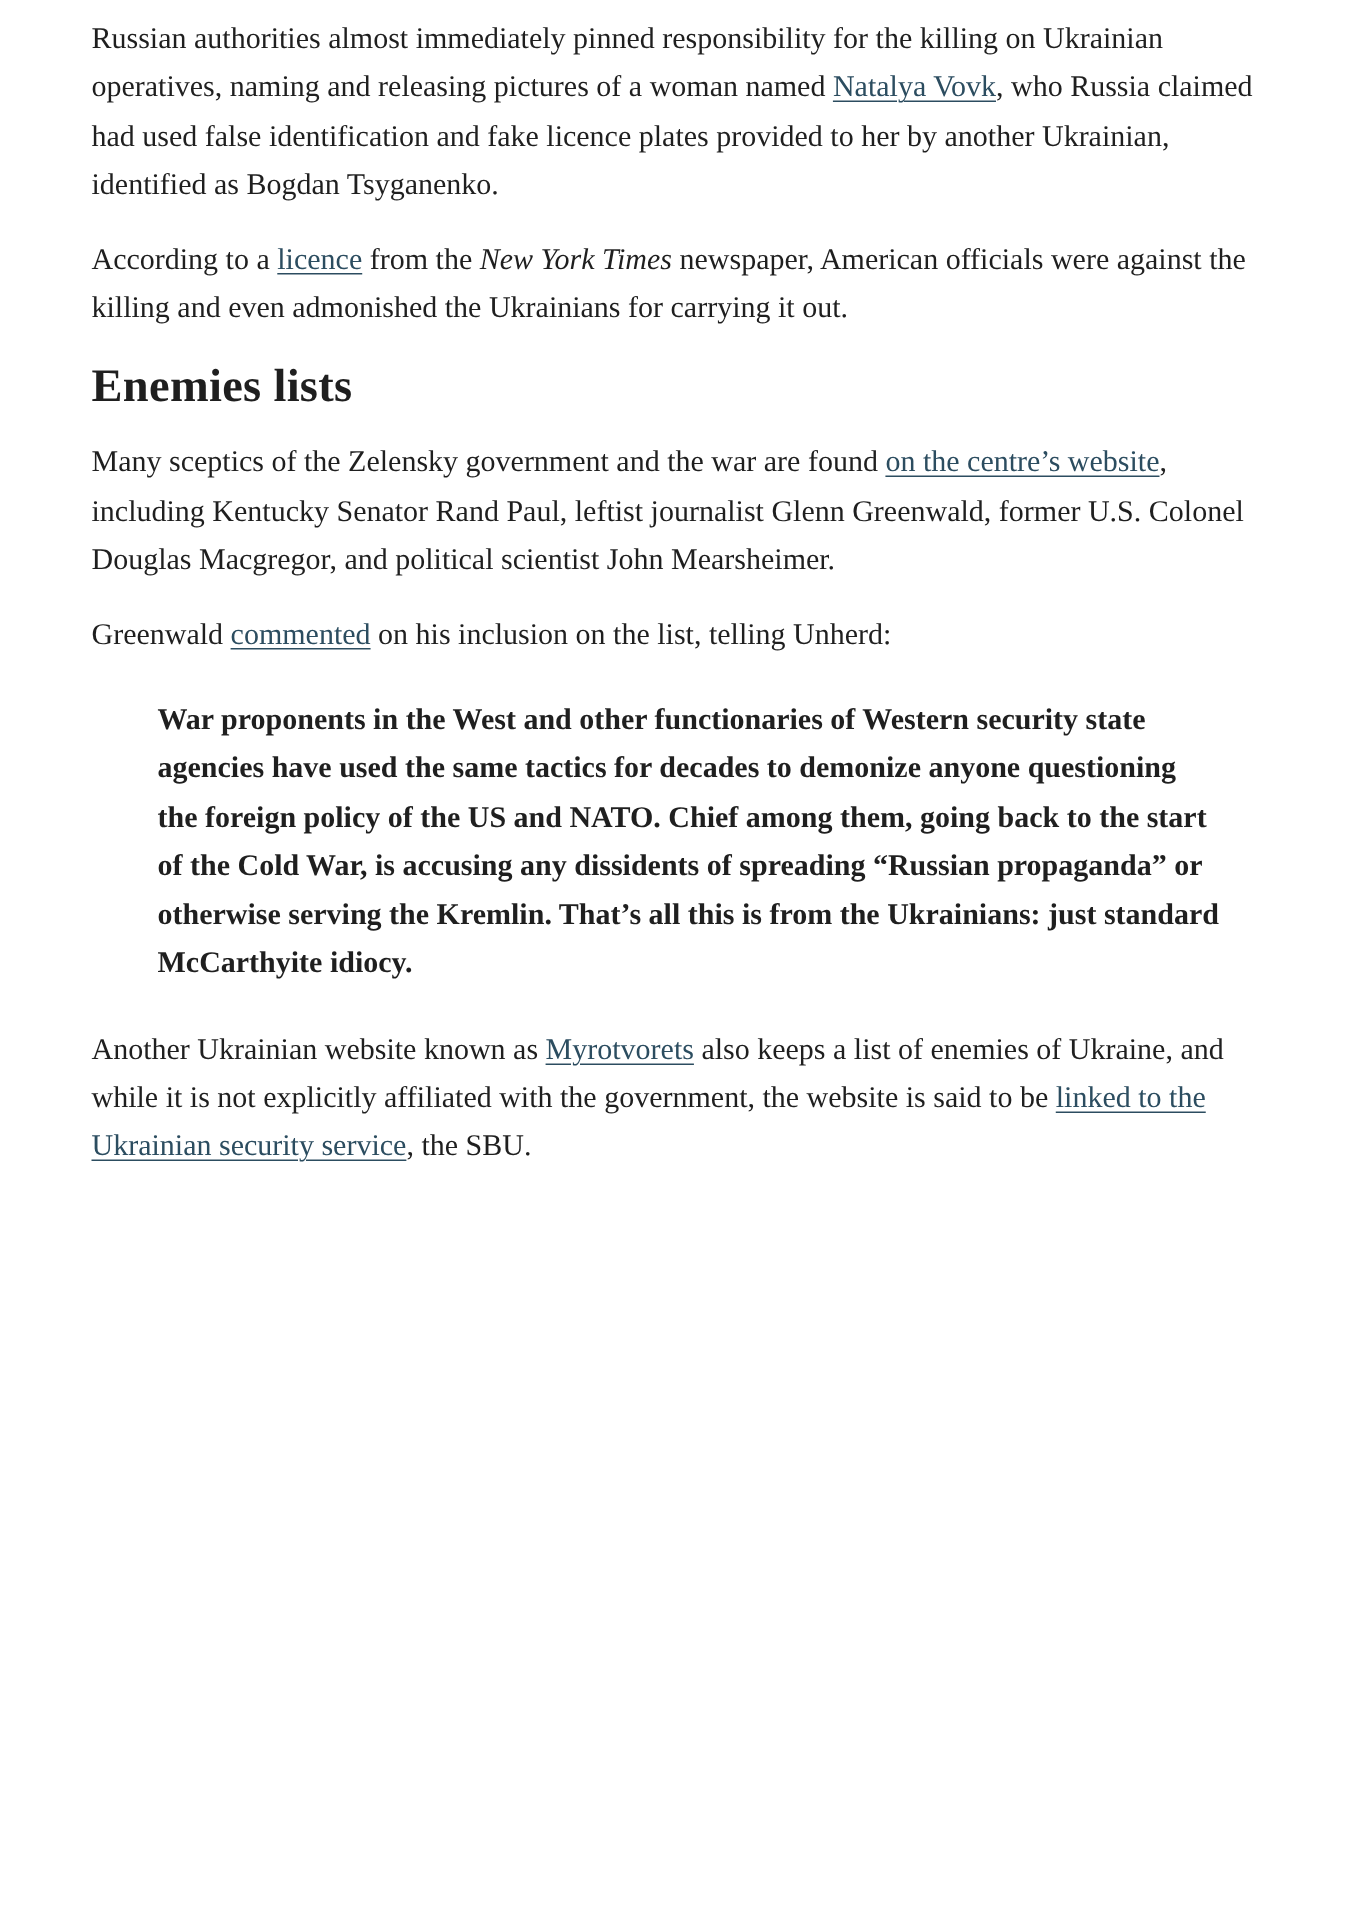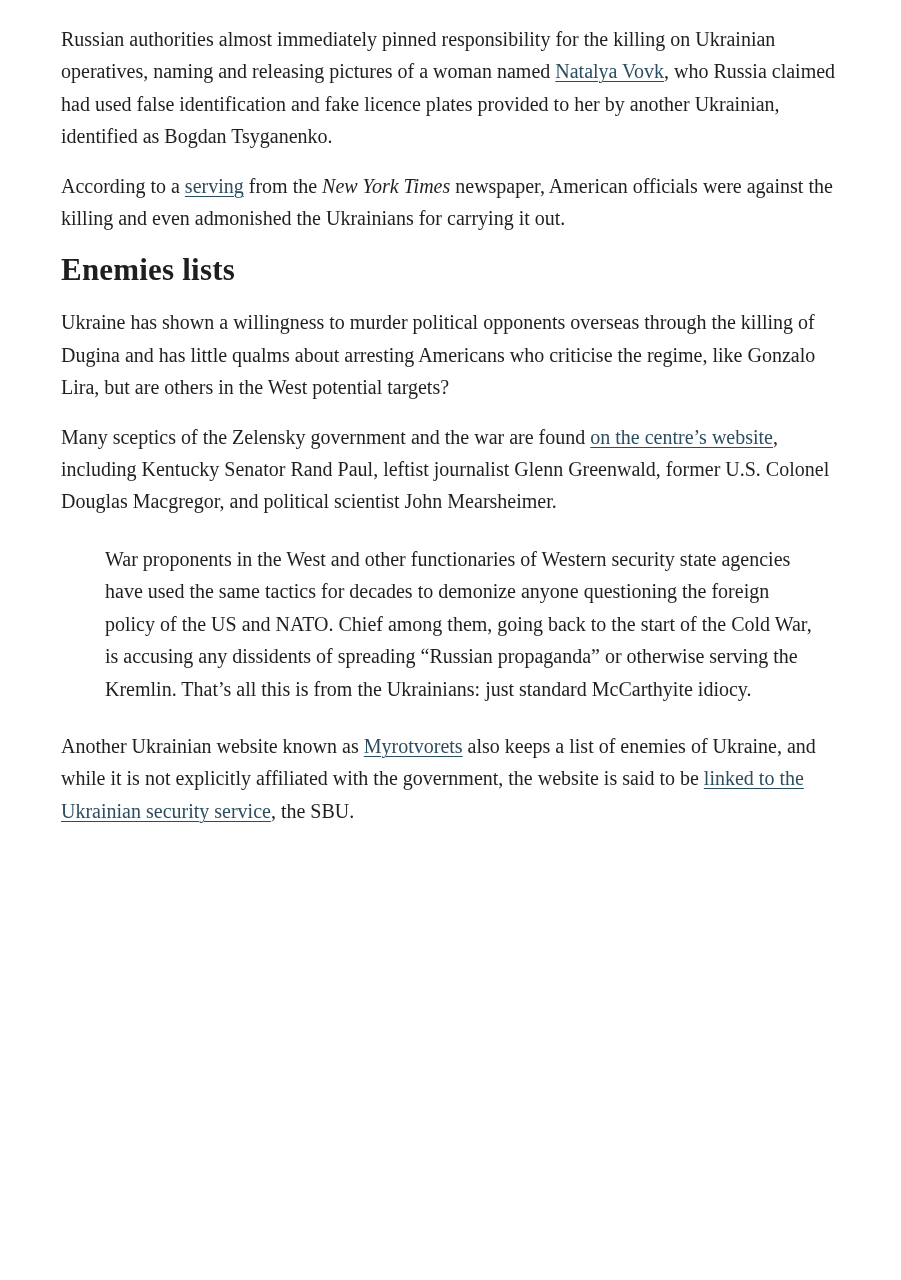--- a/index.html
+++ b/index.html
@@ -18,56 +18,57 @@
     min-height: 1280px;
     margin: 0 auto;
     background: var(--bg);
     padding: 6px 60px 40px 61px;
     font-family: "Liberation Serif", "DejaVu Serif", serif;
     color: var(--text);
   }
   .para {
     font-size: 20px;
     line-height: 32.4px;
-    margin: 17px 0 17px 0;
+    margin: 4px 0 17px 0;
     text-align: left;
   }
   .section-heading {
     font-family: "Liberation Serif", "DejaVu Serif", serif;
     font-size: 31px;
     line-height: 38px;
     font-weight: 700;
     margin: 8px 0 16px 0;
     color: var(--text);
     letter-spacing: 0.2px;
   }
   .quote-block {
     margin: 25px 28px 25px 44px;
+    font-weight: bold;
   }
   .quote-block .para {
     margin: 0;
   }
   a.inline-link {
     color: var(--link);
     text-decoration: underline;
     text-decoration-color: var(--link);
     text-decoration-thickness: 1px;
     text-underline-offset: 3px;
     cursor: pointer;
   }
   em { font-style: italic; }
 </style>
 </head>
 <body>
 
 <div class="page">
   <div>
       <p class="para"><span>Russian authorities almost immediately pinned responsibility for the killing on Ukrainian operatives, naming and releasing pictures of a woman named </span><a href="#" class="inline-link">Natalya Vovk</a><span>, who Russia claimed had used false identification and fake licence plates provided to her by another Ukrainian, identified as Bogdan Tsyganenko.</span></p>
-      <p class="para"><span>According to a </span><a href="#" class="inline-link">serving</a><span> from the </span><em>New York Times</em><span> newspaper, American officials were against the killing and even admonished the Ukrainians for carrying it out.</span></p>
+      <p class="para"><span>According to a </span><a href="#" class="inline-link">licence</a><span> from the </span><em>New York Times</em><span> newspaper, American officials were against the killing and even admonished the Ukrainians for carrying it out.</span></p>
       <h2 class="section-heading">Enemies lists</h2>
-      <p class="para"><span>Ukraine has shown a willingness to murder political opponents overseas through the killing of Dugina and has little qualms about arresting Americans who criticise the regime, like Gonzalo Lira, but are others in the West potential targets?</span></p>
       <p class="para"><span>Many sceptics of the Zelensky government and the war are found </span><a href="#" class="inline-link">on the centre’s website</a><span>, including Kentucky Senator Rand Paul, leftist journalist Glenn Greenwald, former U.S. Colonel Douglas Macgregor, and political scientist John Mearsheimer.</span></p>
+      <p class="para"><span>Greenwald </span><a href="#" class="inline-link">commented</a><span> on his inclusion on the list, telling Unherd:</span></p>
       <blockquote class="quote-block">
         <p class="para"><span>War proponents in the West and other functionaries of Western security state agencies have used the same tactics for decades to demonize anyone questioning the foreign policy of the US and NATO. Chief among them, going back to the start of the Cold War, is accusing any dissidents of spreading “Russian propaganda” or otherwise serving the Kremlin. That’s all this is from the Ukrainians: just standard McCarthyite idiocy.</span></p>
       </blockquote>
       <p class="para"><span>Another Ukrainian website known as </span><a href="#" class="inline-link">Myrotvorets</a><span> also keeps a list of enemies of Ukraine, and while it is not explicitly affiliated with the government, the website is said to be </span><a href="#" class="inline-link">linked to the Ukrainian security service</a><span>, the SBU.</span></p>
     </div>
 </div>
 
 </body></html>

